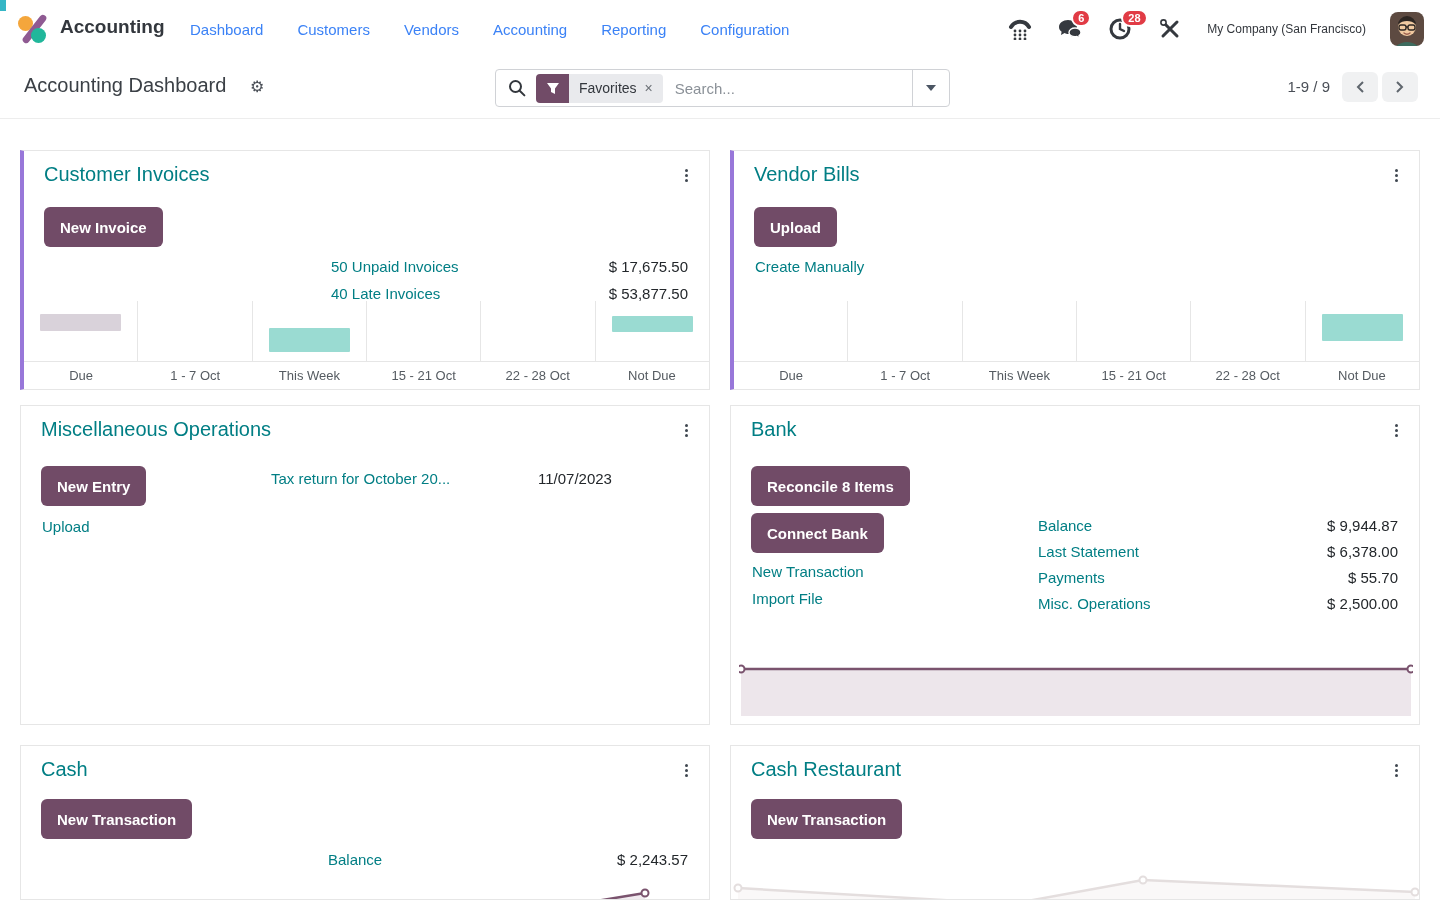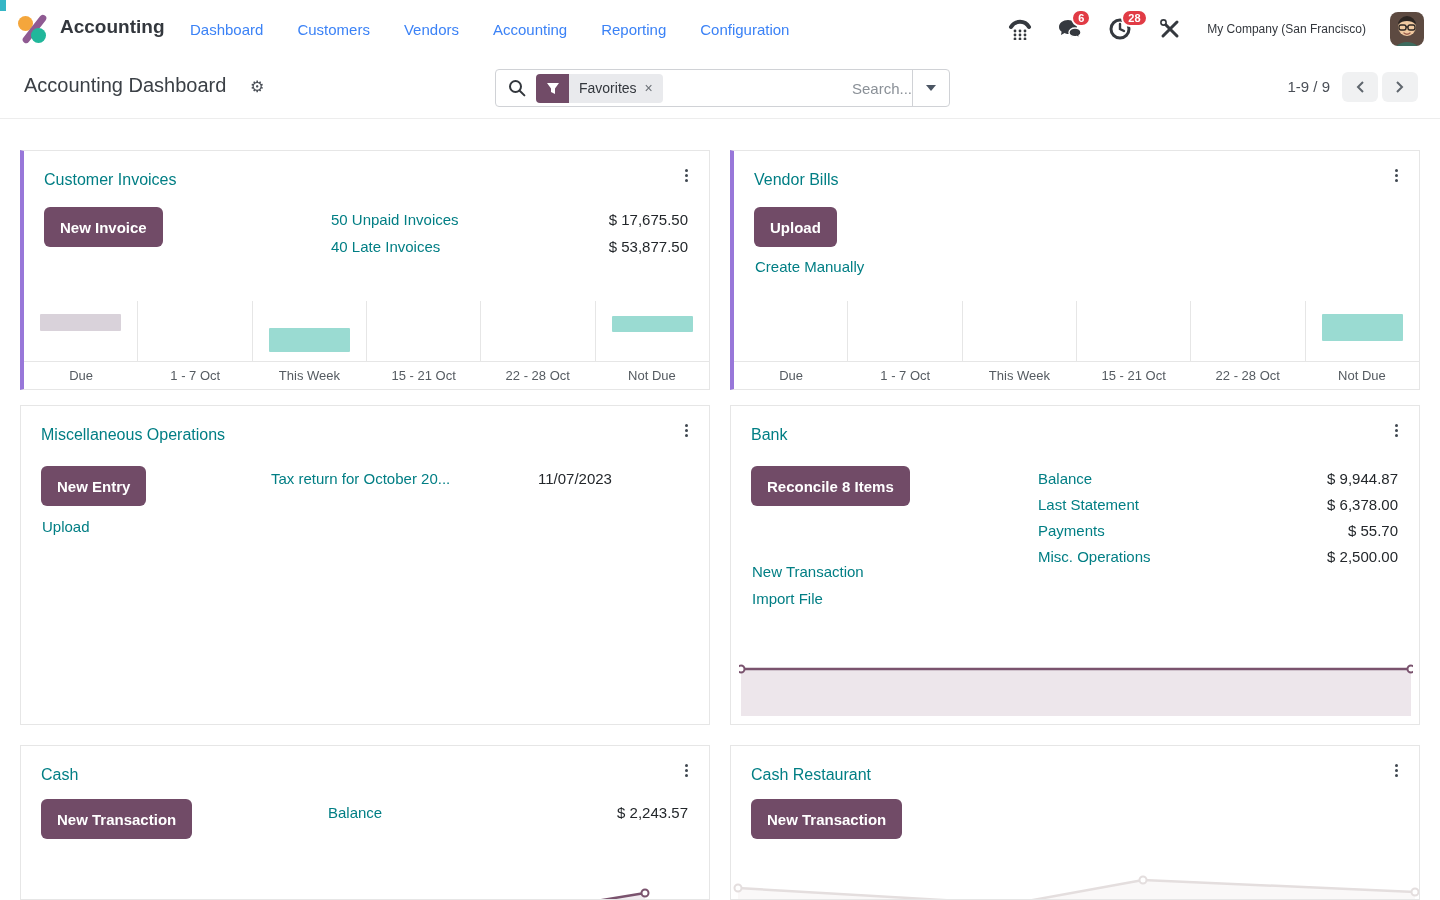--- a/index.html
+++ b/index.html
@@ -27,21 +27,21 @@
     display:flex; align-items:center; justify-content:center; border:2px solid #fff; }
   .company { font-size:12px; color:#33373d; white-space:nowrap; }
   .avatar { width:34px; height:34px; border-radius:8px; overflow:hidden; }
 
   
   #cpanel { position:absolute; left:0; top:58px; width:1440px; height:61px; background:#fff;
     border-bottom:1px solid #ededed; }
   .page-title { position:absolute; left:24px; top:16px; font-size:20px; font-weight:500; color:#3b4046; }
   .gear { position:absolute; left:250px; top:19px; font-size:16px; color:#4a4f57; cursor:pointer; }
   .searchbox { position:absolute; left:495px; top:11px; width:455px; height:38px; background:#fff;
-    border:1px solid #d0d2d6; border-radius:4px; display:flex; align-items:center;text-align:right; }
+    border:1px solid #d0d2d6; border-radius:4px; display:flex; align-items:center; }
   .searchbox .mag { margin:0 10px 0 12px; display:flex; }
   .facet { display:flex; align-items:stretch; height:29px; border-radius:4px; overflow:hidden; }
   .facet .ficon { width:33px; background:#714b67; display:flex; align-items:center; justify-content:center; }
   .facet .flabel { background:#e9eaed; display:flex; align-items:center; gap:8px; padding:0 10px;
     font-size:14px; color:#33373d; }
   .facet .fx { color:#6b7076; font-size:14px; cursor:pointer; }
   .search-ph { margin-left:12px; font-size:15px; color:#8a9097; flex:1; }
   .sb-caret { width:37px; align-self:stretch; border-left:1px solid #d0d2d6; display:flex;
     align-items:center; justify-content:center; cursor:pointer; }
   .caret-down { width:0; height:0; border-left:5px solid transparent; border-right:5px solid transparent;
@@ -53,28 +53,28 @@
 
   
   .card { position:absolute; background:#fff; border:1px solid #e6e6e6; overflow:hidden; }
   .card.striped { border-left:4px solid #9877d9; }
   #card-ci  { left:20px;  top:150px; width:690px; height:240px; }
   #card-vb  { left:730px; top:150px; width:690px; height:240px; }
   #card-mo  { left:20px;  top:405px; width:690px; height:320px; }
   #card-bk  { left:730px; top:405px; width:690px; height:320px; }
   #card-ca  { left:20px;  top:745px; width:690px; height:155px; }
   #card-cr  { left:730px; top:745px; width:690px; height:155px; }
-  .card-title { position:absolute; left:20px; top:20px; font-size:16px; font-weight:500; color:#017e84; cursor:pointer; }
+  .card-title { position:absolute; left:20px; top:12px; font-size:20px; font-weight:500; color:#017e84; cursor:pointer; }
   .kebab { position:absolute; right:16px; top:14px; width:14px; height:20px; cursor:pointer;
     display:flex; flex-direction:column; align-items:center; justify-content:center; gap:2px; }
   .kebab i { width:3px; height:3px; border-radius:50%; background:#3f4750; }
   .btn { position:absolute; height:40px; padding:0 16px; background:#714b67; color:#fff; border:none;
     border-radius:6px; font-size:15px; font-weight:700; font-family:Liberation Sans, sans-serif; cursor:pointer; }
   .tlink { color:#017e84; font-size:15px; text-decoration:none; cursor:pointer; white-space:nowrap; }
-  .vrow { position:absolute; left:307px; right:21px; height:19px; font-size:15px; }
+  .vrow { position:absolute; left:307px; right:21px; height:19px; font-size:15px;margin-top:47px; }
   .vrow .amt { position:absolute; right:0; color:#23272b; }
   .vrow .lbl { position:absolute; left:0; }
 
   
   .aged { position:absolute; left:0; right:0; bottom:0; height:88px; }
   .aged .plots { display:flex; height:60px; }
   .aged .slot { flex:1; position:relative; border-right:1px solid #e6e6e6; }
   .aged .slot:last-child { border-right:none; }
   .aged .bar { position:absolute; left:14%; width:72%; border-radius:1px; }
   .aged .labels { display:flex; height:28px; border-top:1px solid #e6e6e6; }
@@ -289,20 +289,21 @@
   </div>
 
   <div class="card" id="card-bk">
     <a class="card-title">Bank</a>
     <div class="kebab">
         <i></i>
         <i></i>
         <i></i>
       </div>
     <button class="btn" style="left:20px; top:60px;">Reconcile 8 Items</button>
+    <button class="btn" style="left:20px; top:107px;">Connect Bank</button>
     <a class="tlink abs" style="left:21px; top:157px;">New Transaction</a>
     <a class="tlink abs" style="left:21px; top:184px;">Import File</a>
 
     <div class="vrow" style="top:64px;">
       <a class="tlink lbl">Balance</a>
       <span class="amt">$ 9,944.87</span>
     </div>
     <div class="vrow" style="top:90px;">
       <a class="tlink lbl">Last Statement</a>
       <span class="amt">$ 6,378.00</span>

